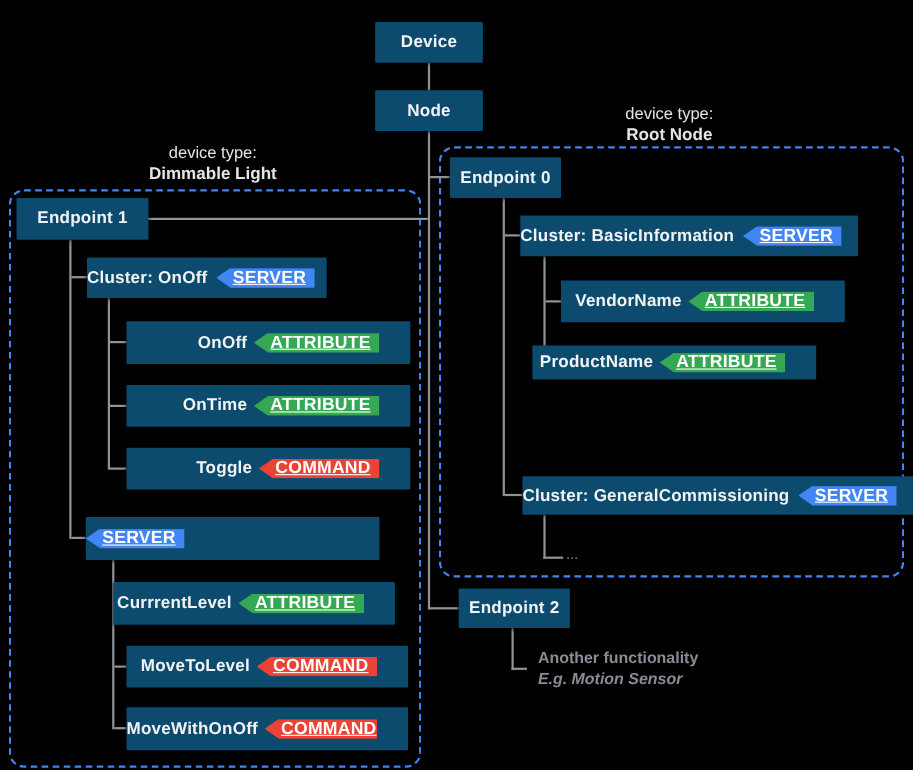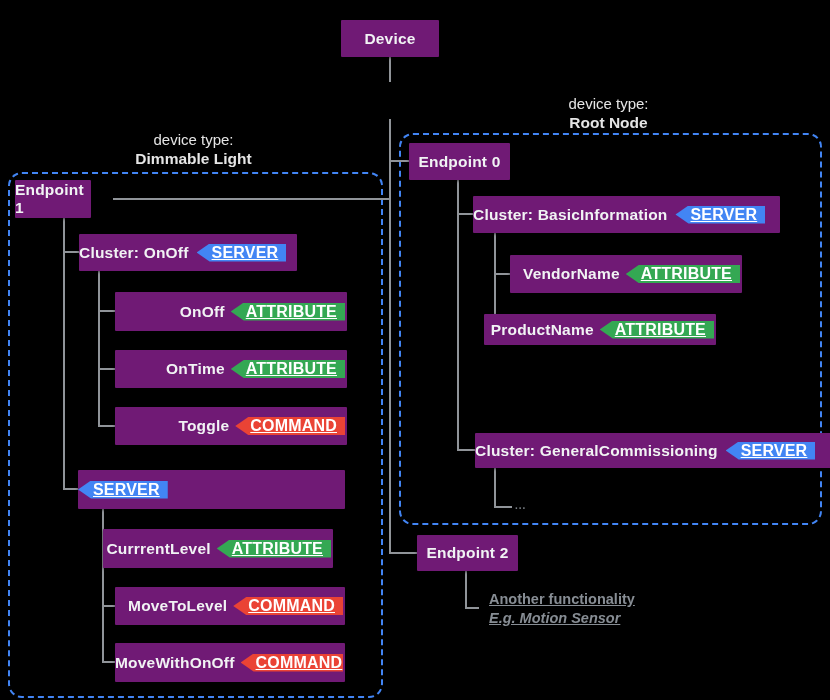--- a/index.html
+++ b/index.html
@@ -1,34 +1,34 @@
 <!DOCTYPE html>
 <html><head>
 <meta charset="utf-8">
 <style>
   html,body{margin:0;padding:0;background:#000;}
   .canvas{position:relative;width:830px;height:700px;background:#000;overflow:hidden;
           font-family:"Liberation Sans",sans-serif;}
   .group{position:absolute;border:2px dashed #4285f4;border-radius:14px;}
   .line{position:absolute;background:#909499;}
-  .node{position:absolute;background:#701a75;border-radius:1px;display:flex;align-items:center;
+  .node{position:absolute;background:#0c4a6e;border-radius:1px;display:flex;align-items:center;
         color:#f1f3f4;font-size:15.5px;font-weight:700;letter-spacing:.2px;
         box-shadow:0 1px 3px rgba(0,0,0,.6);}
   .center{justify-content:center;}
   .clusterbox{justify-content:flex-start;gap:8px;}
-  .leaf{justify-content:flex-end;gap:6px;padding-right:2px;}
+  .leaf{justify-content:flex-end;gap:6px;padding-right:28px;}
   .badge{height:18px;line-height:18px;font-size:16px;font-weight:700;color:#fff;
          padding:0 8px 0 15px;min-width:46px;text-align:center;
          clip-path:polygon(0 50%,13px 0,100% 0,100% 100%,13px 100%);text-decoration:underline;}
   .badge.server{background:#4285f4;}
   .badge.attribute{background:#34a853;}
   .badge.command{background:#ea4335;}
   .glabel{position:absolute;text-align:center;color:#e5e5e5;font-size:15px;line-height:19px;}
   .glabel .gname{font-weight:700;font-size:15.5px;}
-  .annotation{position:absolute;color:#878d94;font-size:14.5px;line-height:19px;font-weight:700;text-decoration:underline;}
+  .annotation{position:absolute;color:#878d94;font-size:14.5px;line-height:19px;font-weight:700;}
   .annotation .it{font-style:italic;}
   .ellipsis{position:absolute;color:#787d82;font-size:10px;letter-spacing:1px;font-weight:700;}
 </style>
 </head>
 <body>
 
 <div class="canvas">
 
   <div class="group" style="left:8px;top:172px;width:371px;height:522px"></div>
   <div class="group" style="left:399px;top:133px;width:419px;height:388px"></div>
@@ -65,22 +65,25 @@
   <div class="line" style="left:496px;top:273px;width:14px;height:2px"></div>
   <div class="line" style="left:496px;top:332px;width:14px;height:2px"></div>
   <div class="line" style="left:494px;top:468px;width:2px;height:40px"></div>
   <div class="line" style="left:494px;top:506px;width:18px;height:2px"></div>
   <div class="line" style="left:465px;top:571px;width:2px;height:38px"></div>
   <div class="line" style="left:465px;top:607px;width:14px;height:2px"></div>
 
   <div class="node center" style="left:341px;top:20px;width:98px;height:37px">
     <span>Device</span>
   </div>
+  <div class="node center" style="left:341px;top:82px;width:98px;height:37px">
+    <span>Node</span>
+  </div>
 
-  <div class="node center" style="left:15px;top:180px;width:76px;height:38px">
+  <div class="node center" style="left:15px;top:180px;width:120px;height:38px">
     <span>Endpoint 1</span>
   </div>
   <div class="node clusterbox" style="left:79px;top:234px;width:218px;height:37px">
     <span>Cluster: OnOff</span>
     <span class="badge server">SERVER</span>
   </div>
   <div class="node leaf" style="left:115px;top:292px;width:230px;height:39px">
     <span>OnOff</span>
     <span class="badge attribute">ATTRIBUTE</span>
   </div>

